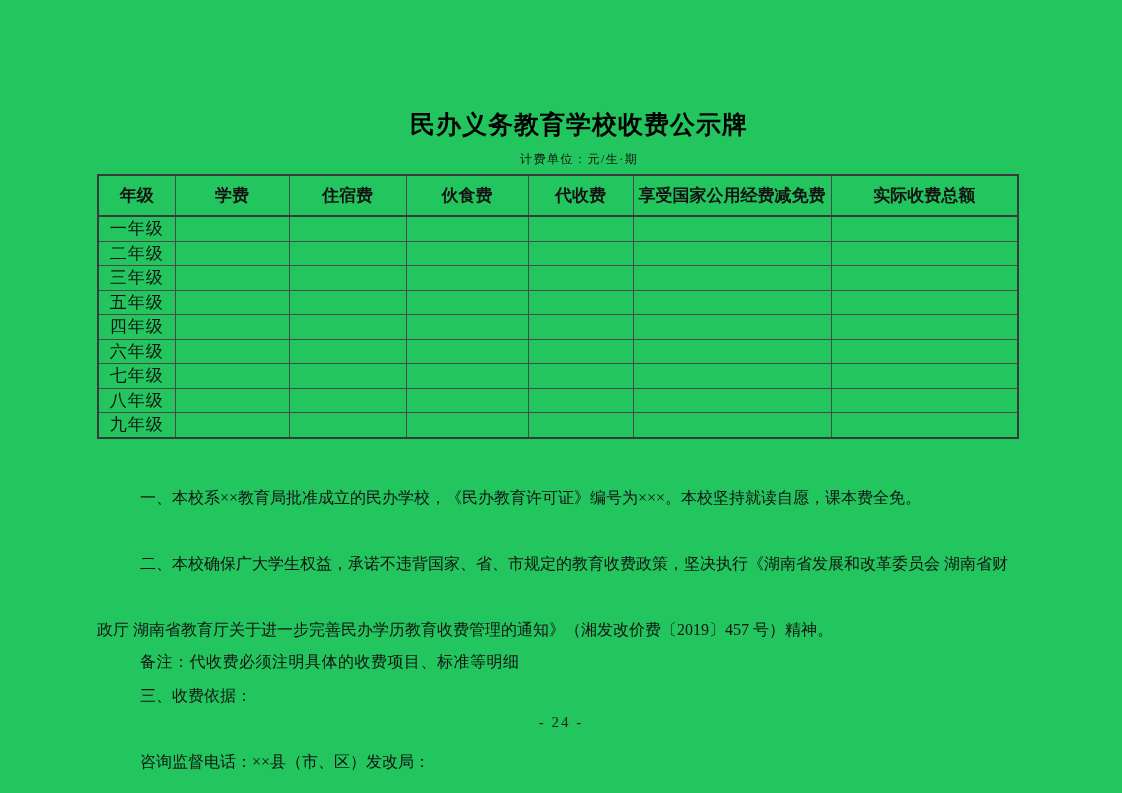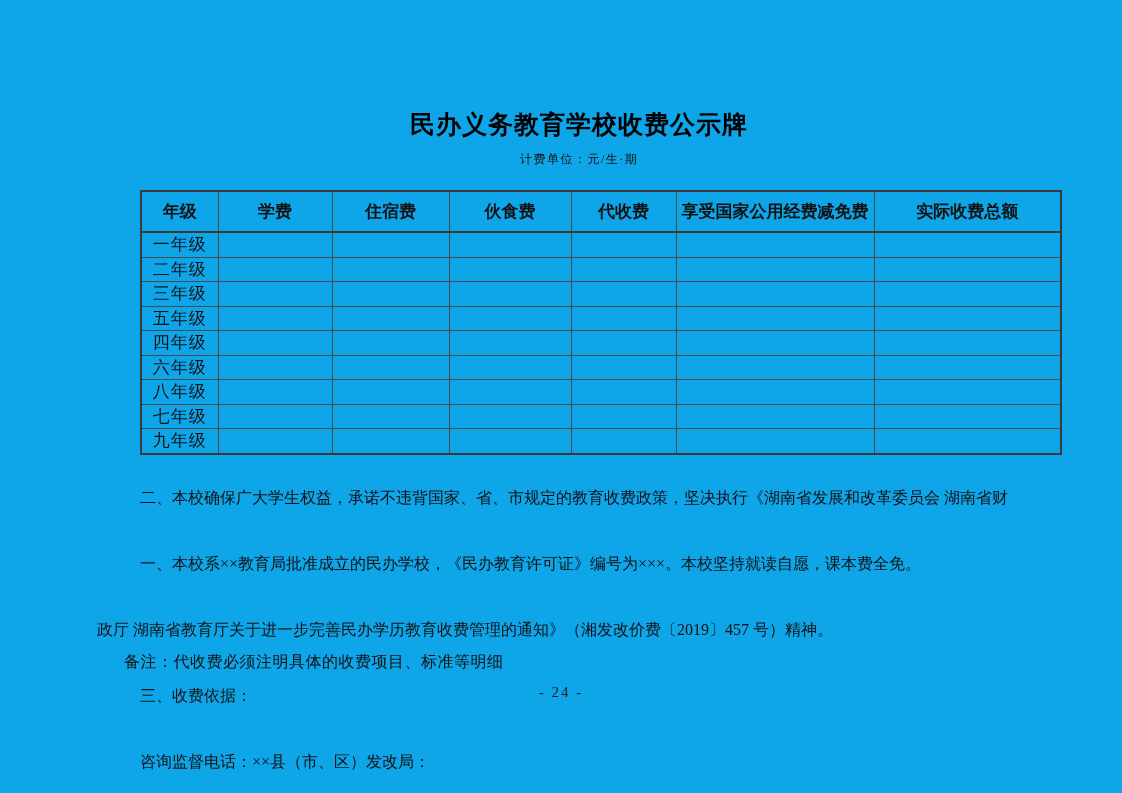--- a/index.html
+++ b/index.html
@@ -1,40 +1,39 @@
 <!DOCTYPE html>
 <html><head>
 <meta charset="utf-8">
 <style>
   html, body { margin:0; padding:0; background:#ffffff; }
   .page {
     position:relative;
     width:1122px; height:793px;
-    background:#0ea5e9;
+    background:#22c55e;
     overflow:hidden;
     font-family:"Liberation Serif","DejaVu Serif",serif;
     color:#121212;
   }
   .title {
     position:absolute; top:108px; left:36px; right:0;
     text-align:center;
     font-family:"Liberation Sans","DejaVu Sans",sans-serif;
     font-size:25px; font-weight:bold; letter-spacing:1px;
     color:#000;
   }
   .subtitle {
     position:absolute; top:151px; left:520px;
     font-size:12px; letter-spacing:1.5px;
   }
   table.fee {
-    position:absolute; left:97px; top:190px;
+    position:absolute; left:97px; top:174px;
     width:920px;
     border-collapse:collapse; table-layout:fixed;
     border:2px solid #3a3a3a;
-    margin-left:43px;
   }
   table.fee th, table.fee td {
     border:1px solid #4a4a4a;
     padding:0;
     overflow:hidden;
     white-space:nowrap;
   }
   table.fee th {
     height:39px;
     font-family:"Liberation Sans","DejaVu Sans",sans-serif;
@@ -53,25 +52,25 @@
     font-size:16px; line-height:22px;
     white-space:pre-wrap;
   }
   .notes .indent { text-indent:43px; }
   .signature {
     position:absolute; left:788px; top:610px; width:204px;
     text-align:center; font-size:16px; line-height:22px;
     white-space:pre;
   }
   .remark {
-    position:absolute; left:124px; top:652px;
+    position:absolute; left:140px; top:652px;
     font-size:16px; letter-spacing:0.5px;
   }
   .pageno {
-    position:absolute; left:0; right:0; top:684px;
+    position:absolute; left:0; right:0; top:714px;
     text-align:center; font-size:15px; letter-spacing:2px;
     color:#222;
   }
 </style>
 </head>
 <body>
 
 <div class="page">
 
   <div class="title">民办义务教育学校收费公示牌</div>
@@ -148,52 +147,52 @@
       <tr>
         <td class="grade">六年级</td>
         <td></td>
           <td></td>
           <td></td>
           <td></td>
           <td></td>
           <td></td>
       </tr>
       <tr>
+        <td class="grade">七年级</td>
+        <td></td>
+          <td></td>
+          <td></td>
+          <td></td>
+          <td></td>
+          <td></td>
+      </tr>
+      <tr>
         <td class="grade">八年级</td>
-        <td></td>
-          <td></td>
-          <td></td>
-          <td></td>
-          <td></td>
-          <td></td>
-      </tr>
-      <tr>
-        <td class="grade">七年级</td>
         <td></td>
           <td></td>
           <td></td>
           <td></td>
           <td></td>
           <td></td>
       </tr>
       <tr>
         <td class="grade">九年级</td>
         <td></td>
           <td></td>
           <td></td>
           <td></td>
           <td></td>
           <td></td>
       </tr>
     </tbody>
   </table>
 
   <div class="notes">
+    <div class="indent">一、本校系××教育局批准成立的民办学校，《民办教育许可证》编号为×××。本校坚持就读自愿，课本费全免。</div>
     <div class="indent">二、本校确保广大学生权益，承诺不违背国家、省、市规定的教育收费政策，坚决执行《湖南省发展和改革委员会 湖南省财</div>
-    <div class="indent">一、本校系××教育局批准成立的民办学校，《民办教育许可证》编号为×××。本校坚持就读自愿，课本费全免。</div>
     <div>政厅 湖南省教育厅关于进一步完善民办学历教育收费管理的通知》（湘发改价费〔2019〕457 号）精神。</div>
     <div class="indent">三、收费依据：</div>
     <div class="indent">咨询监督电话：××县（市、区）发改局：</div>
     
     
     
   </div>
 
 
   <div class="remark">备注：代收费必须注明具体的收费项目、标准等明细</div>

